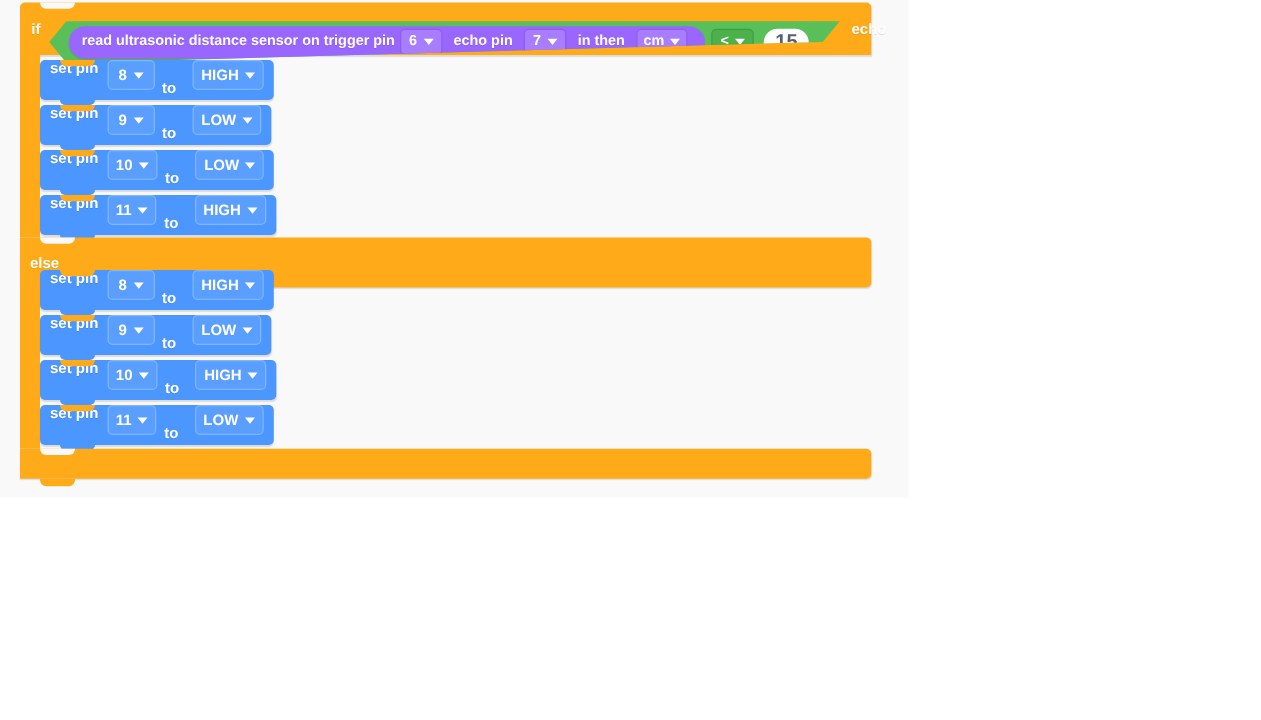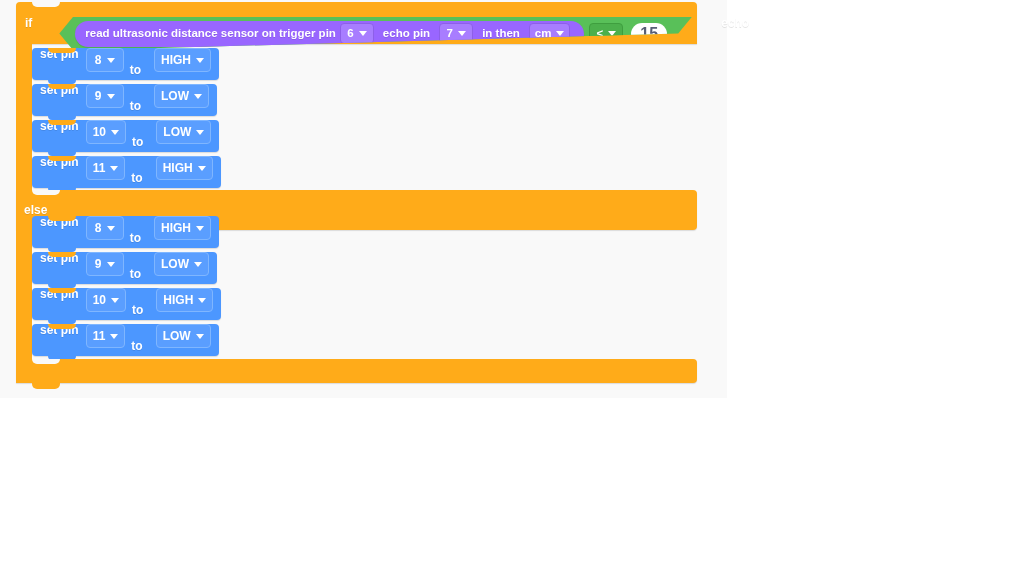--- a/index.html
+++ b/index.html
@@ -45,21 +45,20 @@
     box-shadow: 0 1px 1px rgba(0,0,0,0.12);
   }
 
   
   #if-header {
     width: 681px;
     height: 42px;
     border-radius: 4px 4px 0 0;
     display: flex;
     align-items: center;
-    gap: 20px;
   }
   
   #if-header .notch-top {
     position: absolute;
     left: 16px;
     top: 0;
     width: 28px;
     height: 5px;
     background: #f9f9f9;
     border-radius: 0 0 5px 5px;

